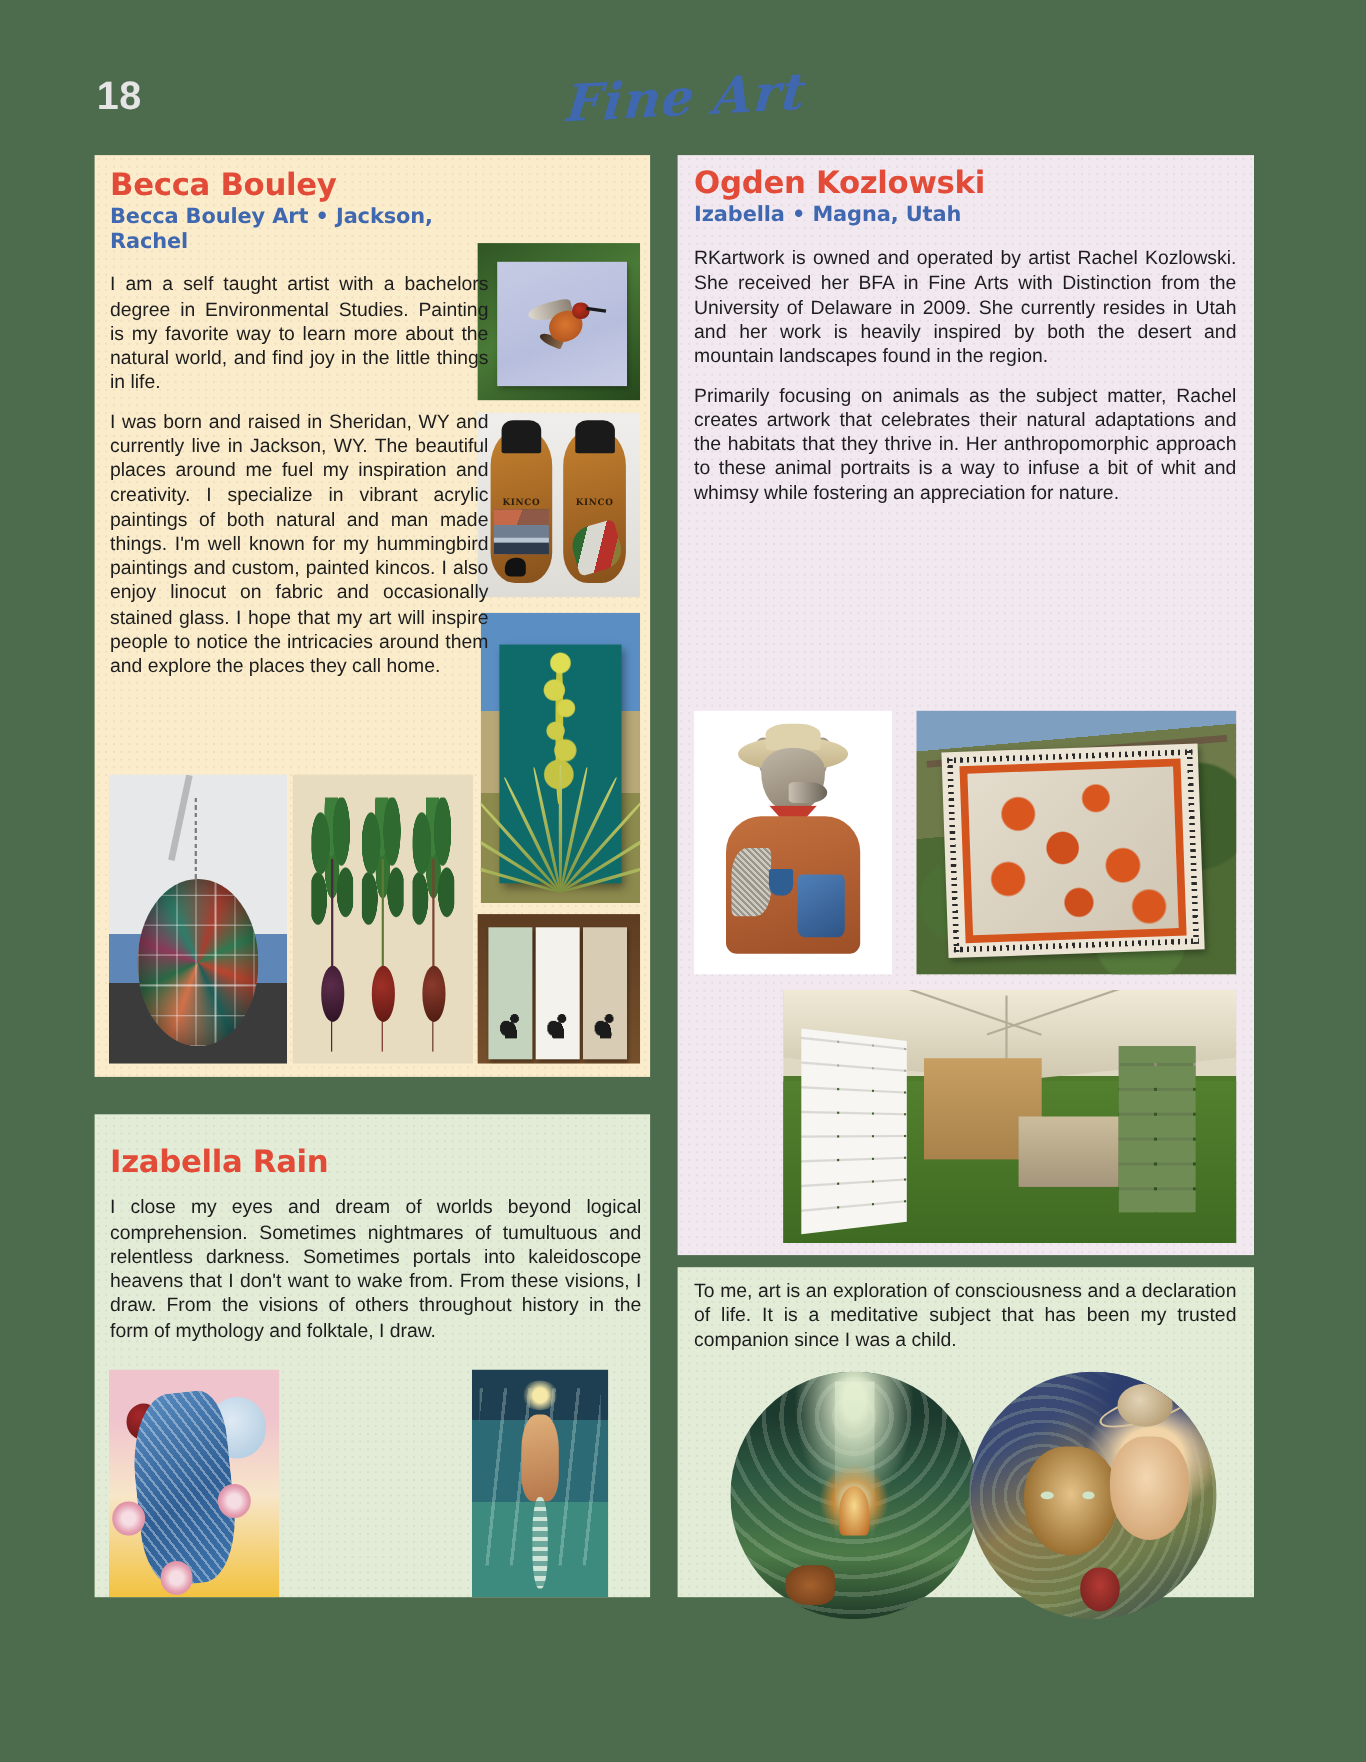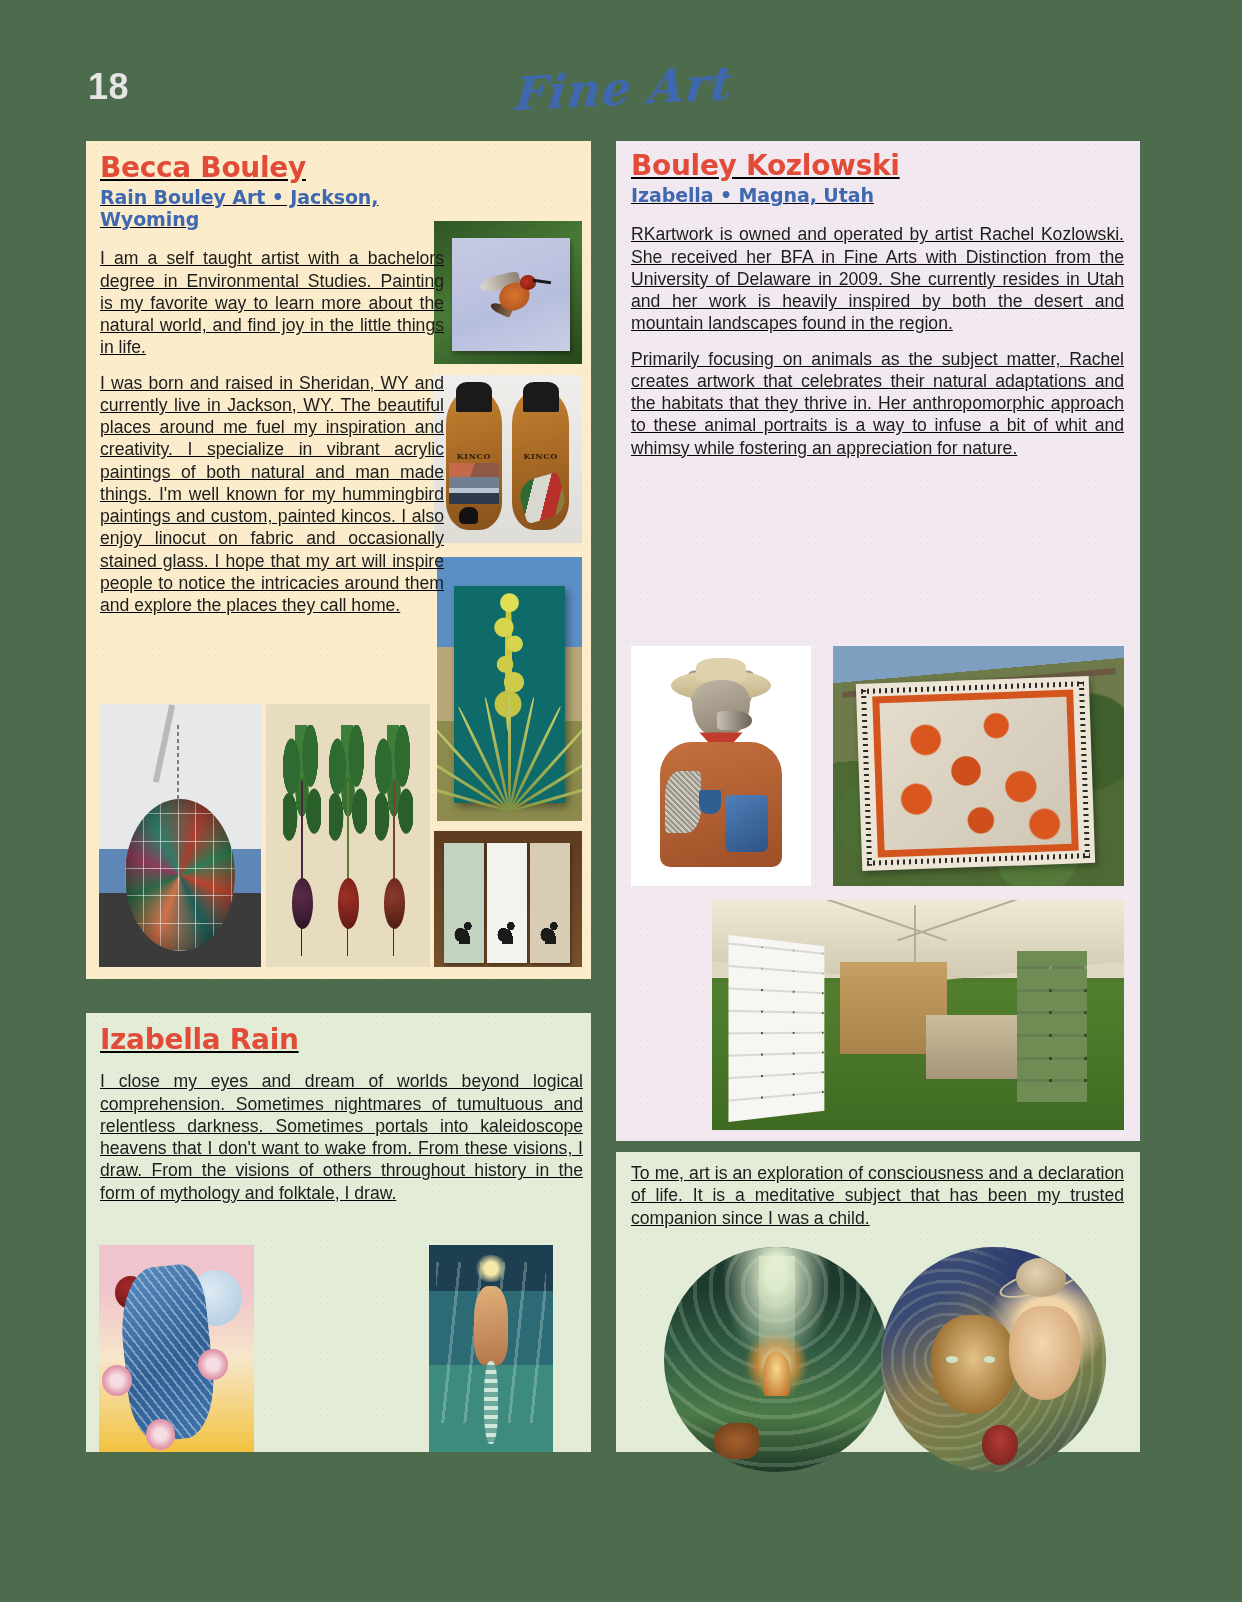--- a/index.html
+++ b/index.html
@@ -57,21 +57,21 @@
   .panel-sage   { background: #e2ecd7; }
 
   .dots {
     position: absolute;
     inset: 0;
     background-image: radial-gradient(rgba(0,0,0,0.055) 0.7px, transparent 0.8px);
     background-size: 7px 7px;
     pointer-events: none;
   }
 
-  .panel-inner { position: relative; z-index: 2; text-decoration: underline; }
+  .panel-inner { position: relative; z-index: 2; }
 
   
   .artist-name {
     color: #e24b38;
     font-size: 28px;
     font-weight: 700;
     letter-spacing: -0.3px;
     line-height: 1.05;
     font-family: "DejaVu Sans", sans-serif;
   }
@@ -602,21 +602,21 @@
 <div class="page">
 
   <div class="page-number">18</div>
   <div class="section-title">Fine Art</div>
 
   <div class="panel panel-cream" style="left:86px; top:141px; width:505px; height:838px;">
     <div class="dots"></div>
 
     <div class="panel-inner" style="position:absolute; left:14px; top:12px; width:344px;">
       <div class="artist-name">Becca Bouley</div>
-      <div class="artist-sub">Rain Bouley Art • Jackson, Wyoming</div>
+      <div class="artist-sub">Becca Bouley Art • Jackson, Rachel</div>
       <div style="height:17px;"></div>
       <p class="body">I am a self taught artist with a bachelors degree in Environmental Studies. Painting is my favorite way to learn more about the natural world, and find joy in the little things in life.</p>
       <p class="body">I was born and raised in Sheridan, WY and currently live in Jackson, WY. The beautiful places around me fuel my inspiration and creativity. I specialize in vibrant acrylic paintings of both natural and man made things. I'm well known for my hummingbird paintings and custom, painted kincos. I also enjoy linocut on fabric and occasionally stained glass. I hope that my art will inspire people to notice the intricacies around them and explore the places they call home.</p>
     </div>
 
     <div class="art" style="left:348px; top:80px; width:148px; height:143px;">
       <div class="hb-bg">
         <div class="hb-canvas">
           <div class="hb-wing"></div>
           <div class="hb-tail"></div>
@@ -707,21 +707,21 @@
             <div class="horse"></div>
           </div>
       </div>
     </div>
   </div>
 
   <div class="panel panel-lilac" style="left:616px; top:141px; width:524px; height:1000px;">
     <div class="dots"></div>
 
     <div class="panel-inner" style="position:absolute; left:15px; top:10px; width:493px;">
-      <div class="artist-name">Bouley Kozlowski</div>
+      <div class="artist-name">Ogden Kozlowski</div>
       <div class="artist-sub">Izabella • Magna, Utah</div>
       <div style="height:17px;"></div>
       <p class="body">RKartwork is owned and operated by artist Rachel Kozlowski. She received her BFA in Fine Arts with Distinction from the University of Delaware in 2009. She currently resides in Utah and her work is heavily inspired by both the desert and mountain landscapes found in the region.</p>
       <p class="body">Primarily focusing on animals as the subject matter, Rachel creates artwork that celebrates their natural adaptations and the habitats that they thrive in. Her anthropomorphic approach to these animal portraits is a way to infuse a bit of whit and whimsy while fostering an appreciation for nature.</p>
     </div>
 
     <div class="art" style="left:15px; top:505px; width:180px; height:240px;">
       <div class="cy-bg">
         <div class="cy-ear l"></div>
           <div class="cy-ear r"></div>
@@ -758,21 +758,21 @@
         <div class="bo-table"></div>
         <div class="bo-prints"></div>
         <div class="bo-rack"></div>
       </div>
     </div>
   </div>
 
   <div class="panel panel-sage" style="left:86px; top:1013px; width:505px; height:439px;">
     <div class="dots"></div>
 
-    <div class="panel-inner" style="position:absolute; left:14px; top:12px; width:483px;">
+    <div class="panel-inner" style="position:absolute; left:14px; top:28px; width:483px;">
       <div class="artist-name">Izabella Rain</div>
       <div style="height:16px;"></div>
       <p class="body" style="shape-outside:none;">I close my eyes and dream of worlds beyond logical comprehension. Sometimes nightmares of tumultuous and relentless darkness. Sometimes portals into kaleidoscope heavens that I don't want to wake from. From these visions, I draw. From the visions of others throughout history in the form of mythology and folktale, I draw.</p>
     </div>
 
     <div class="art" style="left:13px; top:232px; width:155px; height:207px;">
       <div class="dr-bg">
         <div class="dr-moon"></div>
         <div class="dr-apple"></div>
         <div class="dr-body"></div>

